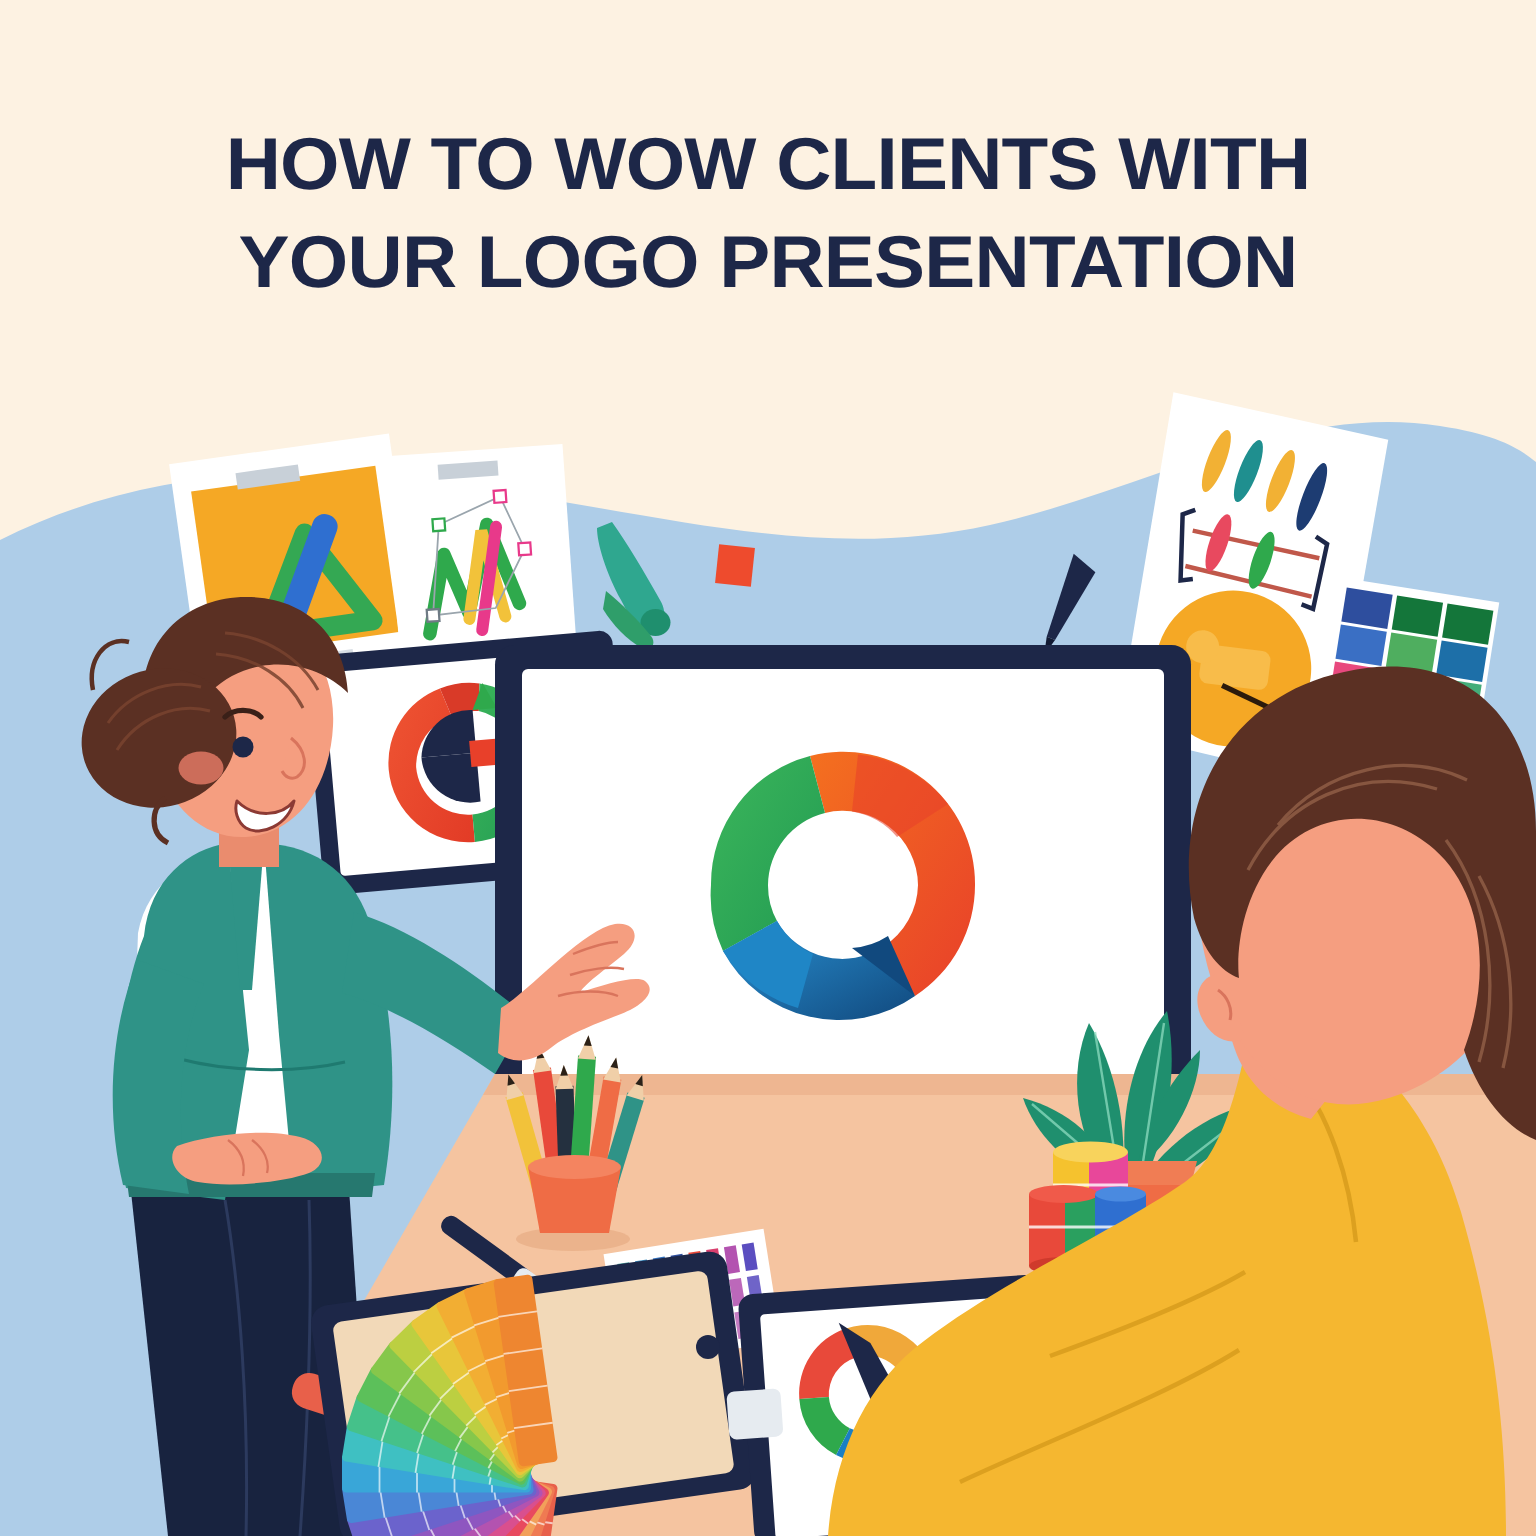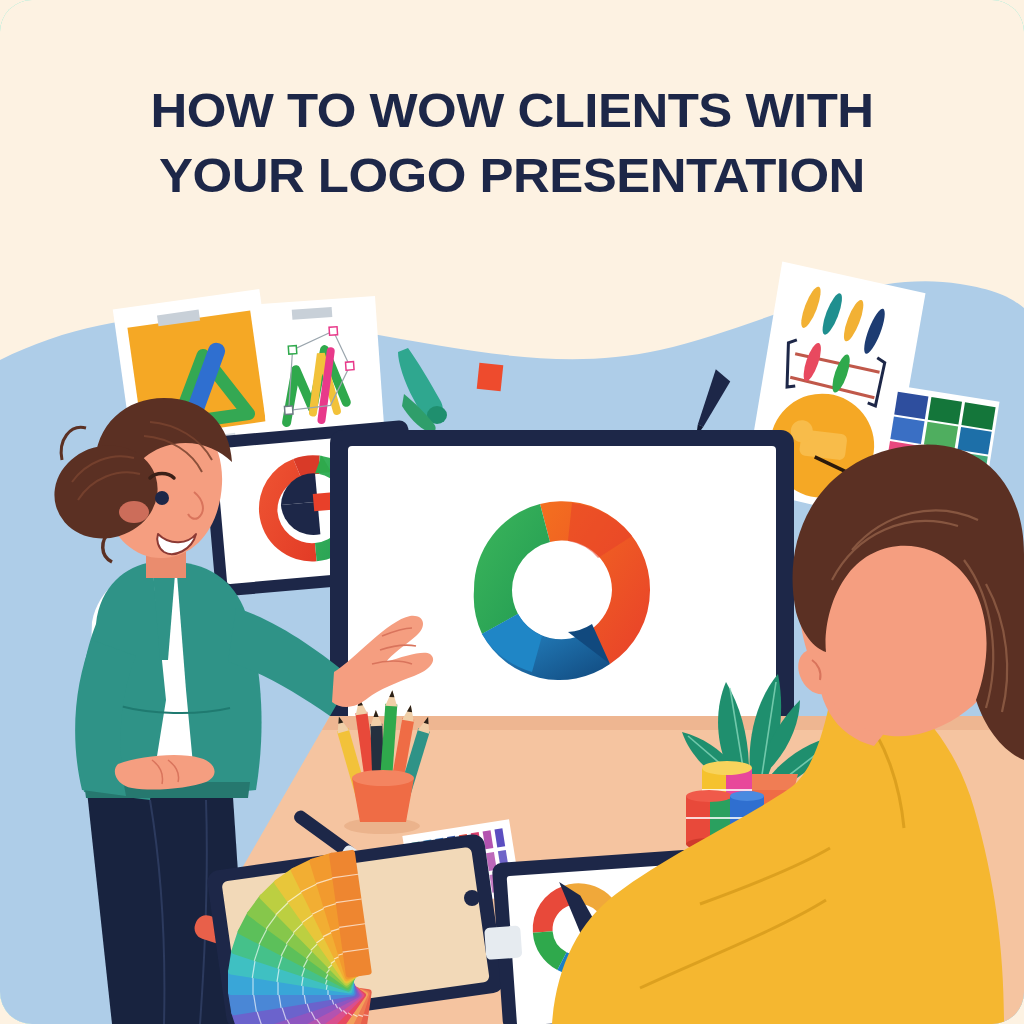--- a/index.html
+++ b/index.html
@@ -1,21 +1,21 @@
 <!DOCTYPE html>
 <html><head>
 <meta charset="utf-8">
 <style>
   html,body{margin:0;padding:0;}
   body{
     width:1024px;height:1024px;overflow:hidden;
     font-family:"Liberation Sans", sans-serif;
     background:#fdf2e2;
   }
-  #stage{position:relative;width:1024px;height:1024px;overflow:hidden;background:#5eead4;border-radius:32px;}
+  #stage{position:relative;width:1024px;height:1024px;overflow:hidden;background:#5eead4;}
   #art{position:absolute;inset:0;width:1024px;height:1024px;}
   .ttl{
     position:absolute;left:0;top:78px;width:1024px;
     text-align:center;
     pointer-events:none;
   }
   .ttl div{
     font-family:"Liberation Sans", sans-serif;
     font-weight:bold;
     font-size:49px;

